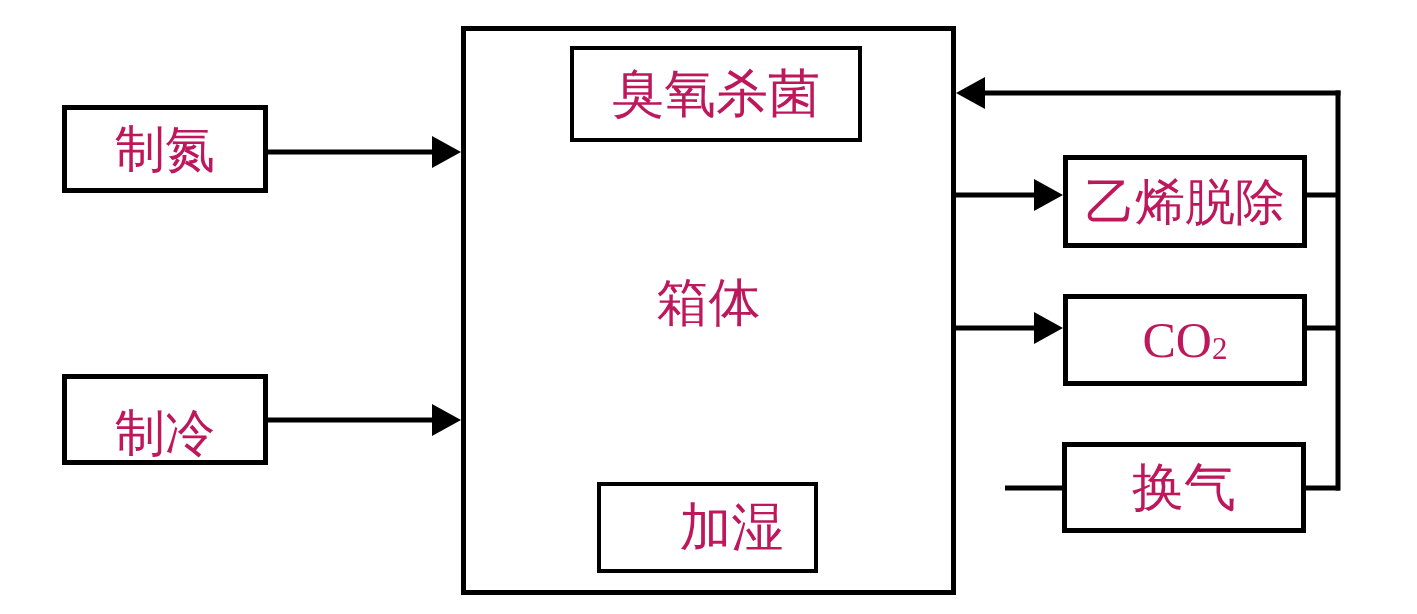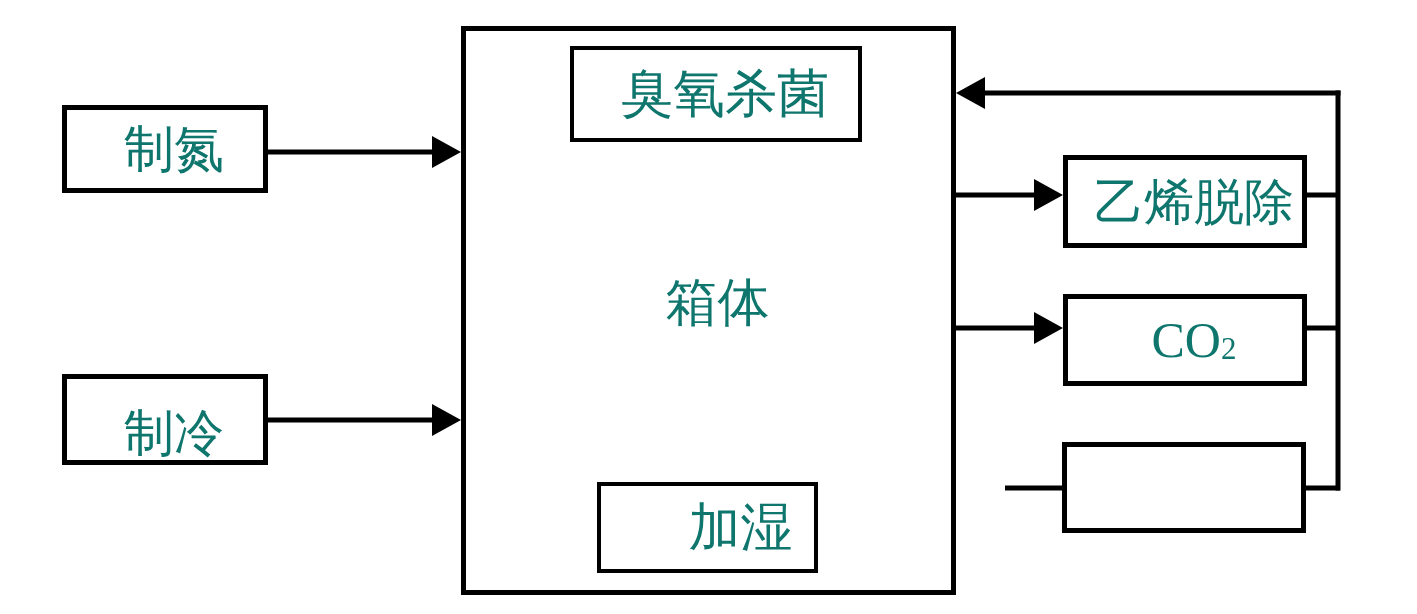--- a/index.html
+++ b/index.html
@@ -40,25 +40,24 @@
   }
   .arrow-head {
     fill: #000000;
     stroke: none;
   }
   .node-label {
     position: absolute;
     display: flex;
     align-items: center;
     justify-content: center;
-    color: #0f766e;
+    color: #be185d;
     white-space: nowrap;
     line-height: 1;
     user-select: none;
-    padding-left: 9px;
   }
   .label-lg { font-size: 52px; }
   .label-md { font-size: 50px; }
   .label-sub { font-size: 50px; }
   .label-sub sub {
     font-size: 0.62em;
     vertical-align: baseline;
     position: relative;
     top: 0.28em;
   }
@@ -119,14 +118,15 @@
 
   <div class="node-label label-lg" style="left:621px; top:482px; width:221px; height:91px;">加湿</div>
 
   <div class="node-label label-md" style="left:1063px; top:155px; width:244px; height:93px;">乙烯脱除</div>
 
   <div class="node-label label-sub" style="left:1063px; top:294px; width:244px; height:92px;border-radius:22px;">
       <span>CO</span>
       <sub>2</sub>
     </div>
 
+  <div class="node-label label-lg" style="left:1062px; top:442px; width:244px; height:91px;">换气</div>
 
 </div>
 
 </body></html>

